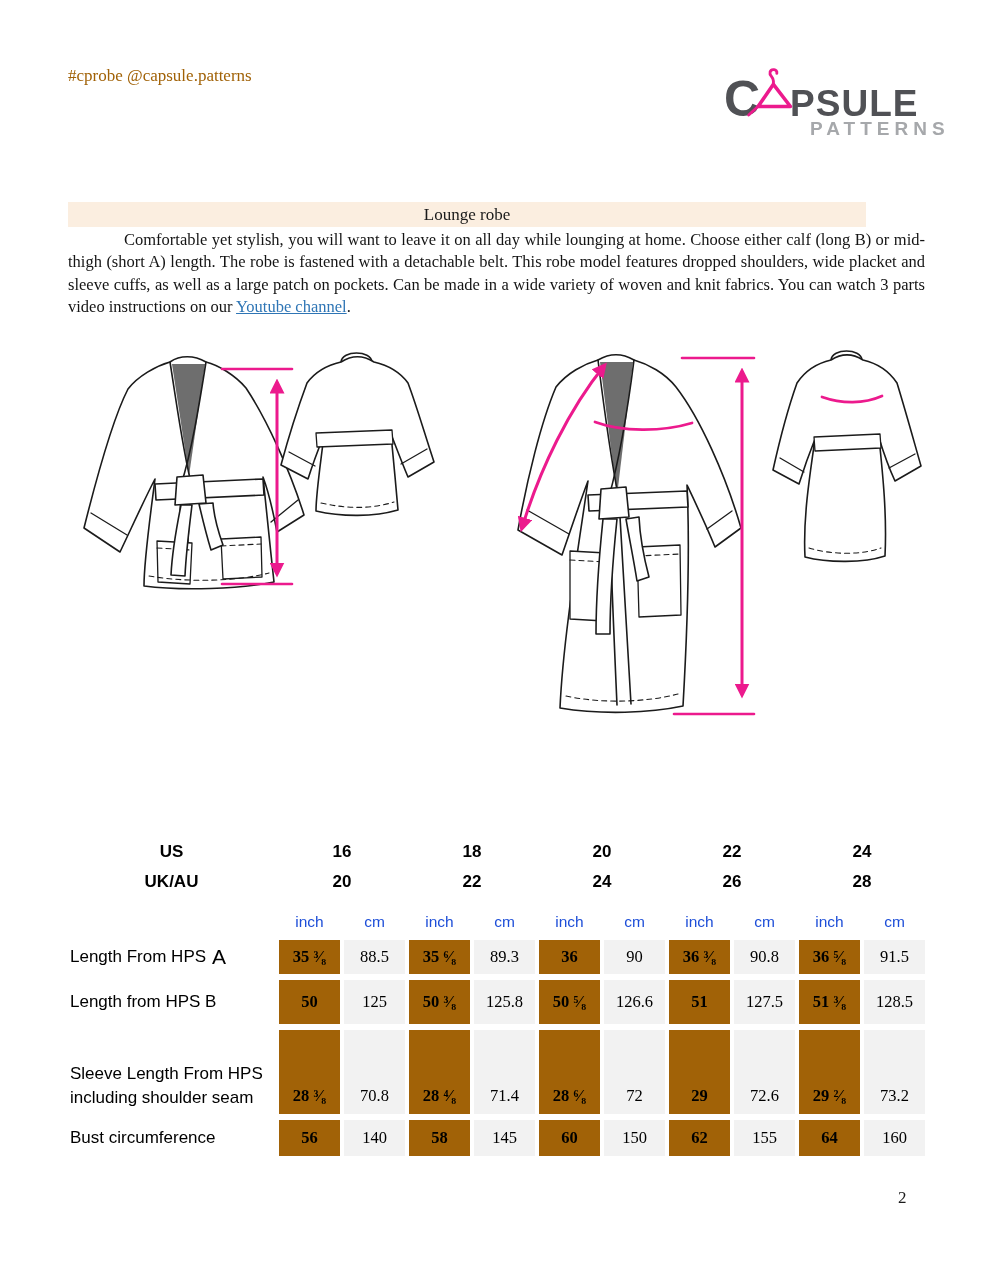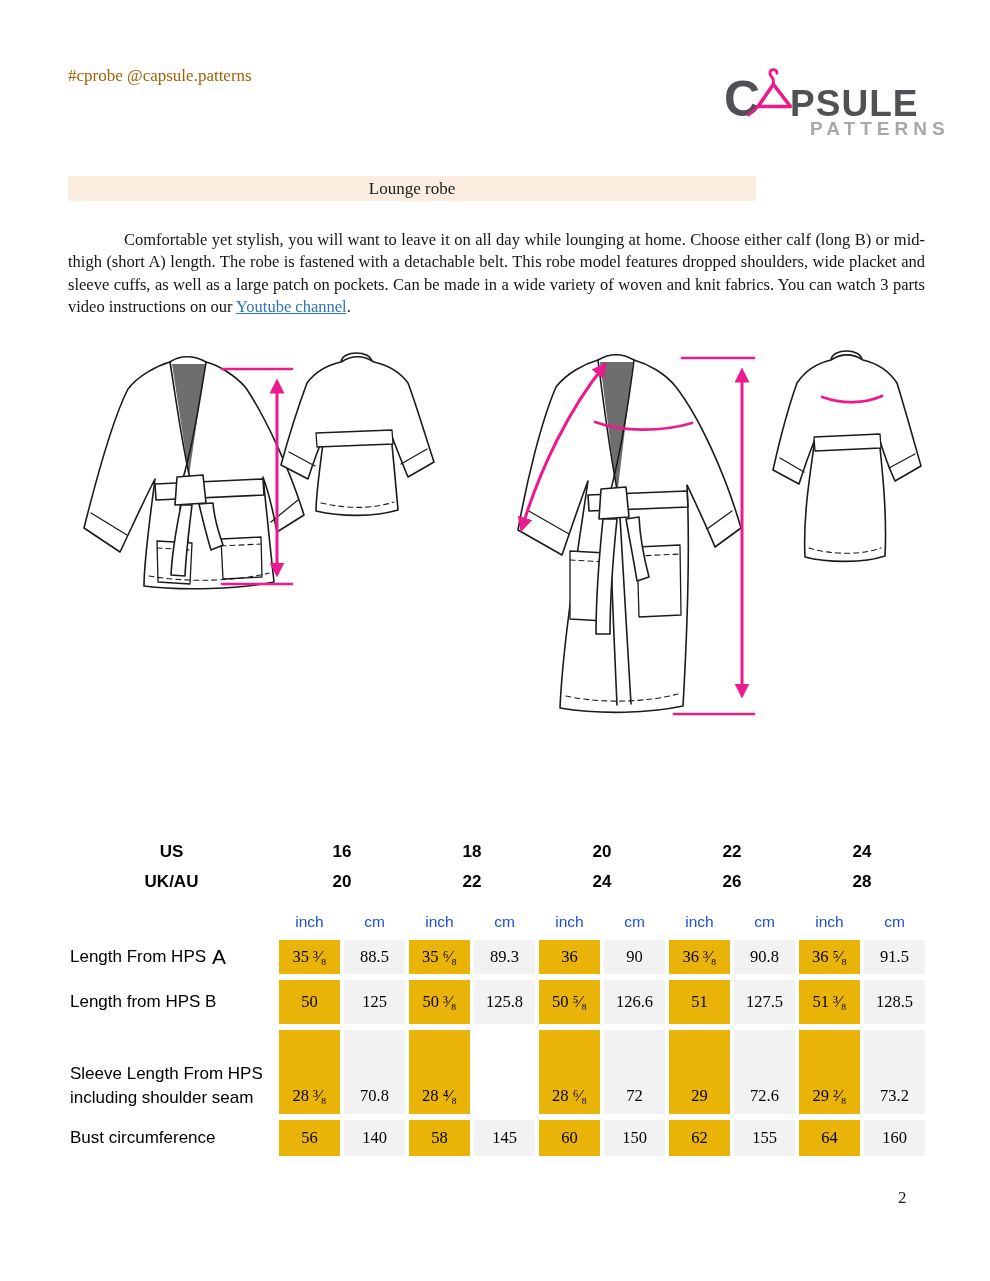--- a/index.html
+++ b/index.html
@@ -7,38 +7,38 @@
         font-family:"Liberation Serif",serif;color:#111;}
   
   .handle{position:absolute;left:68px;top:66px;font-size:17px;color:#a16207;}
   .logo{position:absolute;left:724px;top:64px;width:200px;font-family:"Liberation Sans",sans-serif;}
   .logo-main{display:flex;align-items:flex-end;color:#505155;font-weight:bold;}
   .logo-c{font-size:50px;line-height:0.92;}
   .logo-hanger{margin:0 -3px 2px -13px;}
   .logo-psule{font-size:37px;line-height:1;letter-spacing:1px;}
   .logo-sub{margin:-4px 0 0 86px;font-size:19px;font-weight:bold;letter-spacing:5px;color:#a6a8ab;}
   
-  .bar{position:absolute;left:68px;width:688px;height:25px;background:#fbeee0;
-       display:flex;align-items:center;justify-content:center;font-size:17px;color:#1a1a1a;}
+  .bar{position:absolute;left:68px;width:798px;height:25px;background:#fbeee0;
+       display:flex;align-items:center;justify-content:center;font-size:17px;color:#1a1a1a;margin-top:26px;}
   .bar-title{top:176px;}
   .bar-measure{top:772px;}
   
   .intro{position:absolute;left:68px;top:212px;width:857px;font-size:16.5px;line-height:22.5px;
          text-align:justify;text-indent:56px;color:#141414;}
   .intro a{color:#2e75b5;}
   
   .illus{position:absolute;left:70px;top:338px;}
   
   .tbl{position:absolute;left:68px;top:840px;display:grid;
        grid-template-columns:207px repeat(10,61px);
        grid-template-rows:24px 24px 34px 34px 44px 48px 30px 36px;
        column-gap:4px;row-gap:6px;}
   .cell{display:flex;align-items:center;justify-content:center;
         font-family:"Liberation Serif",serif;font-size:16.5px;color:#000;}
-  .pink{background:#eab308;}
+  .pink{background:#a16207;font-weight:bold;}
   .gray{background:#f2f2f2;}
   .hdr{display:flex;align-items:center;justify-content:center;
        font-family:"Liberation Sans",sans-serif;font-weight:bold;font-size:17px;color:#000;}
   .unit{display:flex;align-items:flex-end;justify-content:center;padding-bottom:3px;
         font-family:"Liberation Sans",sans-serif;font-size:15.5px;color:#1d4ed8;}
   .rowlabel{display:flex;align-items:center;padding-left:2px;
             font-family:"Liberation Sans",sans-serif;font-size:17px;color:#000;}
   .big-letter{font-size:21px;margin-left:6px;}
   .vend{align-items:flex-end;padding-bottom:8px;}
   .lend{align-items:flex-end;padding-bottom:5px;white-space:pre-line;line-height:1.38;}
@@ -232,20 +232,21 @@
     <div class="cell pink c8 r5">51</div>
     <div class="cell gray c9 r5">127.5</div>
     <div class="cell pink c10 r5">51 ³⁄₈</div>
     <div class="cell gray c11 r5">128.5</div>
 
     <div class="rowlabel lend c1 r6 rspan">Sleeve Length From HPS
 including shoulder seam</div>
     <div class="cell vend pink c2 r6 rspan">28 ³⁄₈</div>
     <div class="cell vend gray c3 r6 rspan">70.8</div>
     <div class="cell vend pink c4 r6 rspan">28 ⁴⁄₈</div>
+    <div class="cell vend gray c5 r6 rspan">71.4</div>
     <div class="cell vend pink c6 r6 rspan">28 ⁶⁄₈</div>
     <div class="cell vend gray c7 r6 rspan">72</div>
     <div class="cell vend pink c8 r6 rspan">29</div>
     <div class="cell vend gray c9 r6 rspan">72.6</div>
     <div class="cell vend pink c10 r6 rspan">29 ²⁄₈</div>
     <div class="cell vend gray c11 r6 rspan">73.2</div>
 
     <div class="rowlabel c1 r8">Bust circumference</div>
     <div class="cell pink c2 r8">56</div>
     <div class="cell gray c3 r8">140</div>

